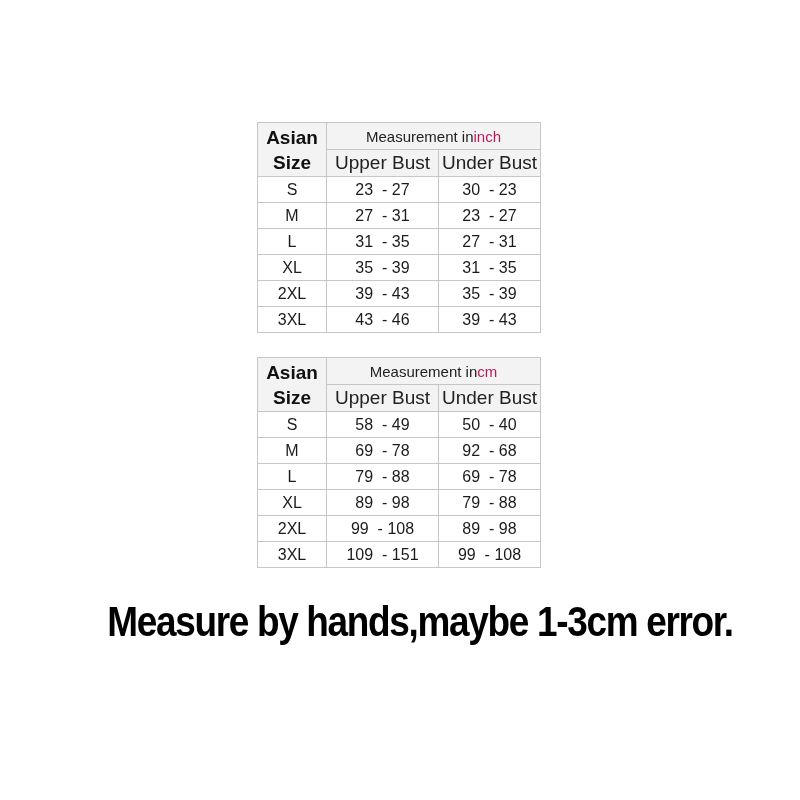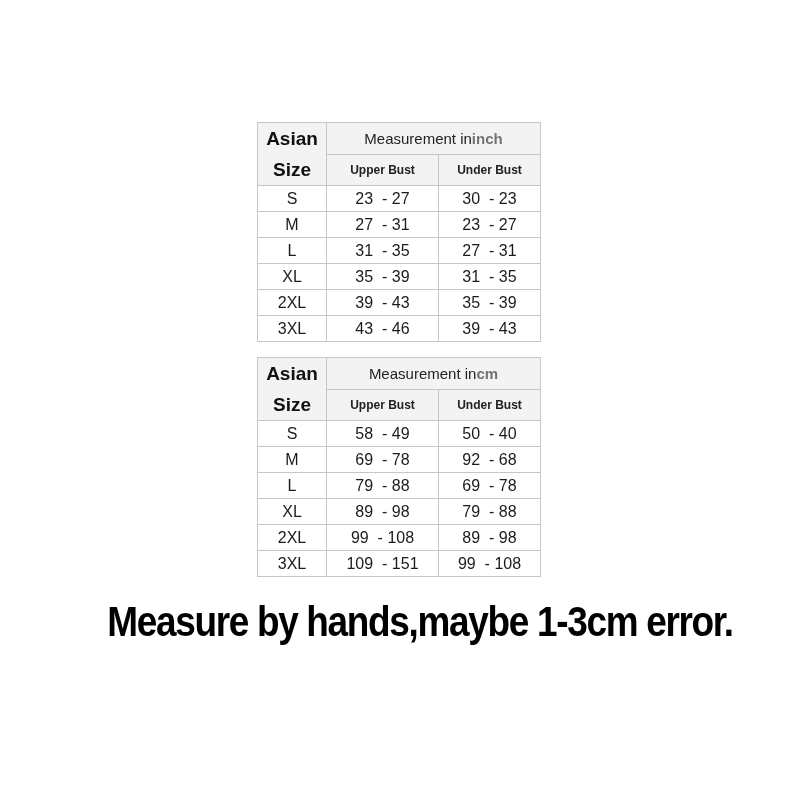--- a/index.html
+++ b/index.html
@@ -30,40 +30,40 @@
   table.size-table th,
   table.size-table td {
     border: 1px solid #c6c6c6;
     text-align: center;
     vertical-align: middle;
   }
   th.size-head {
     background: #f3f3f3;
     font-size: 19px;
     font-weight: bold;
-    line-height: 31px;
+    line-height: 25px;
     color: #111111;
     padding: 0 5px;
   }
   th.meas-head {
     background: #f3f3f3;
     height: 27px;
     font-weight: normal;
     font-size: 15px;
     color: #222222;
   }
   th.meas-head .unit {
-    color: #737373;
-    font-weight: bold;
+    color: #be185d;
+    font-weight: normal;
   }
   th.sub-head {
     background: #f3f3f3;
     height: 27px;
-    font-weight: bold;
-    font-size: 12px;
+    font-weight: normal;
+    font-size: 19px;
     color: #222222;
   }
   td.c-size, td.c-val {
     height: 26px;
     font-size: 16px;
     background: #ffffff;
     white-space: pre;
     color: #1b1b1b;
   }
   .footer-note {

